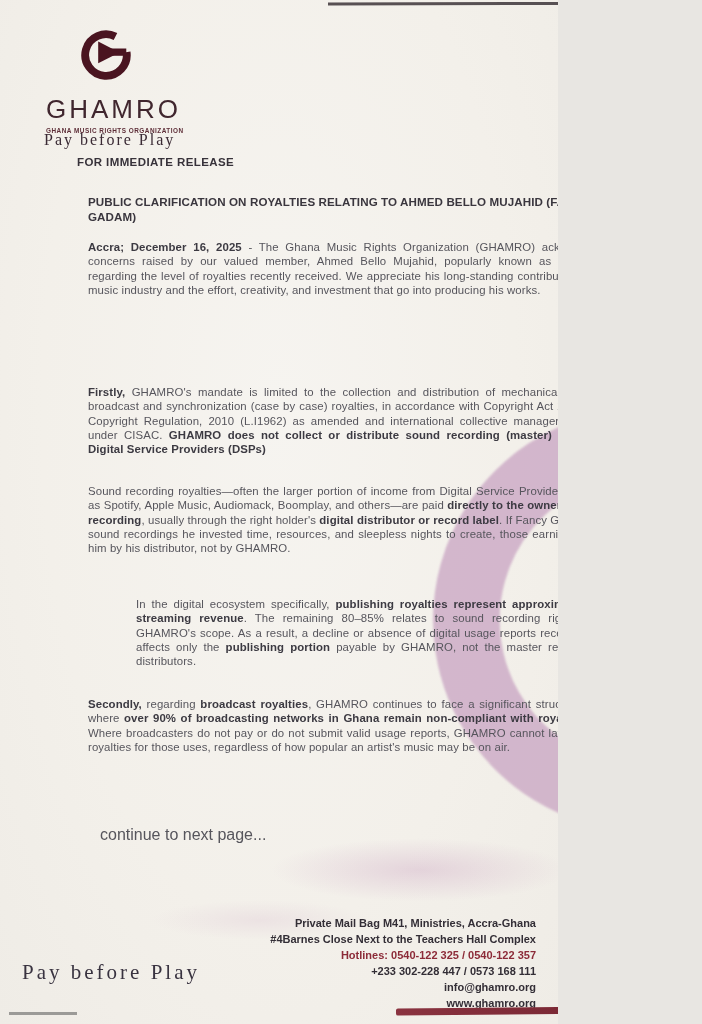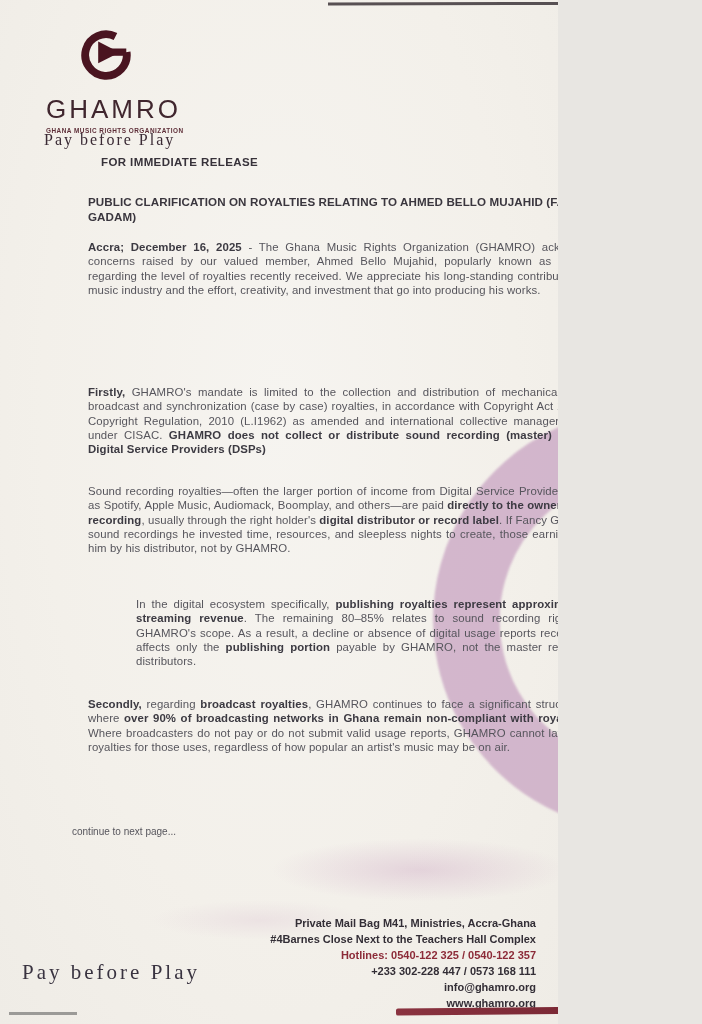--- a/index.html
+++ b/index.html
@@ -18,28 +18,28 @@
   .smudge.s2{left:150px;top:900px;width:220px;height:40px;background:radial-gradient(ellipse at center, rgba(203,164,194,.18), rgba(203,164,194,0) 70%);}
 
   .watermark{position:absolute;left:422px;top:398px;width:444px;height:444px;color:#c7a1c1;opacity:.72;filter:blur(1.2px);z-index:1;}
   .content{position:absolute;inset:0;z-index:2;}
 
   .logo-mark{position:absolute;left:80px;top:26px;width:52px;height:58px;color:#4a1420;}
   .brand{position:absolute;left:46px;top:94px;width:220px;}
   .brand-name{font-size:26px;letter-spacing:3px;color:#40262e;font-weight:normal;}
   .brand-sub{font-size:6.4px;letter-spacing:.5px;color:#5e2e38;font-weight:bold;margin-top:2px;}
   .tagline-top{position:absolute;left:44px;top:131px;font-family:cursive;font-size:16px;color:#3a2a34;letter-spacing:2px;}
-  .release-label{position:absolute;left:101px;top:156px;font-size:11.5px;font-weight:bold;letter-spacing:.4px;color:#37323a;}
+  .release-label{position:absolute;left:77px;top:156px;font-size:11.5px;font-weight:bold;letter-spacing:.4px;color:#37323a;}
 
   .doc-title{position:absolute;left:88px;top:187px;width:553px;font-size:11.6px;line-height:14.6px;font-weight:bold;color:#3a363e;letter-spacing:.1px;margin-top:8px;}
   .para{position:absolute;left:88px;width:550px;font-size:11.4px;line-height:14.3px;color:#56555c;text-align:justify;letter-spacing:.1px;}
   .para .b{font-weight:bold;color:#3c3a42;}
   .p1{top:240px;} .p2{top:333px;} .p3{top:385px;} .p4{top:484px;}
   .p5{top:597px;margin-left:48px;} .p6{top:697px;}
-  .continue-note{position:absolute;left:72px;top:826px;font-size:10px;color:#56555c;}
+  .continue-note{position:absolute;left:100px;top:826px;font-size:16px;color:#56555c;}
 
   .footer-block{position:absolute;right:22px;top:915px;text-align:right;font-size:11px;line-height:16px;font-weight:bold;color:#332e36;}
   .footer-block .hotline{color:#8c2b38;}
   .tagline-bottom{position:absolute;left:22px;top:960px;font-family:cursive;font-size:21px;color:#393340;letter-spacing:3px;}
 </style>
 </head>
 <body>
 
 <div class="page">
 

